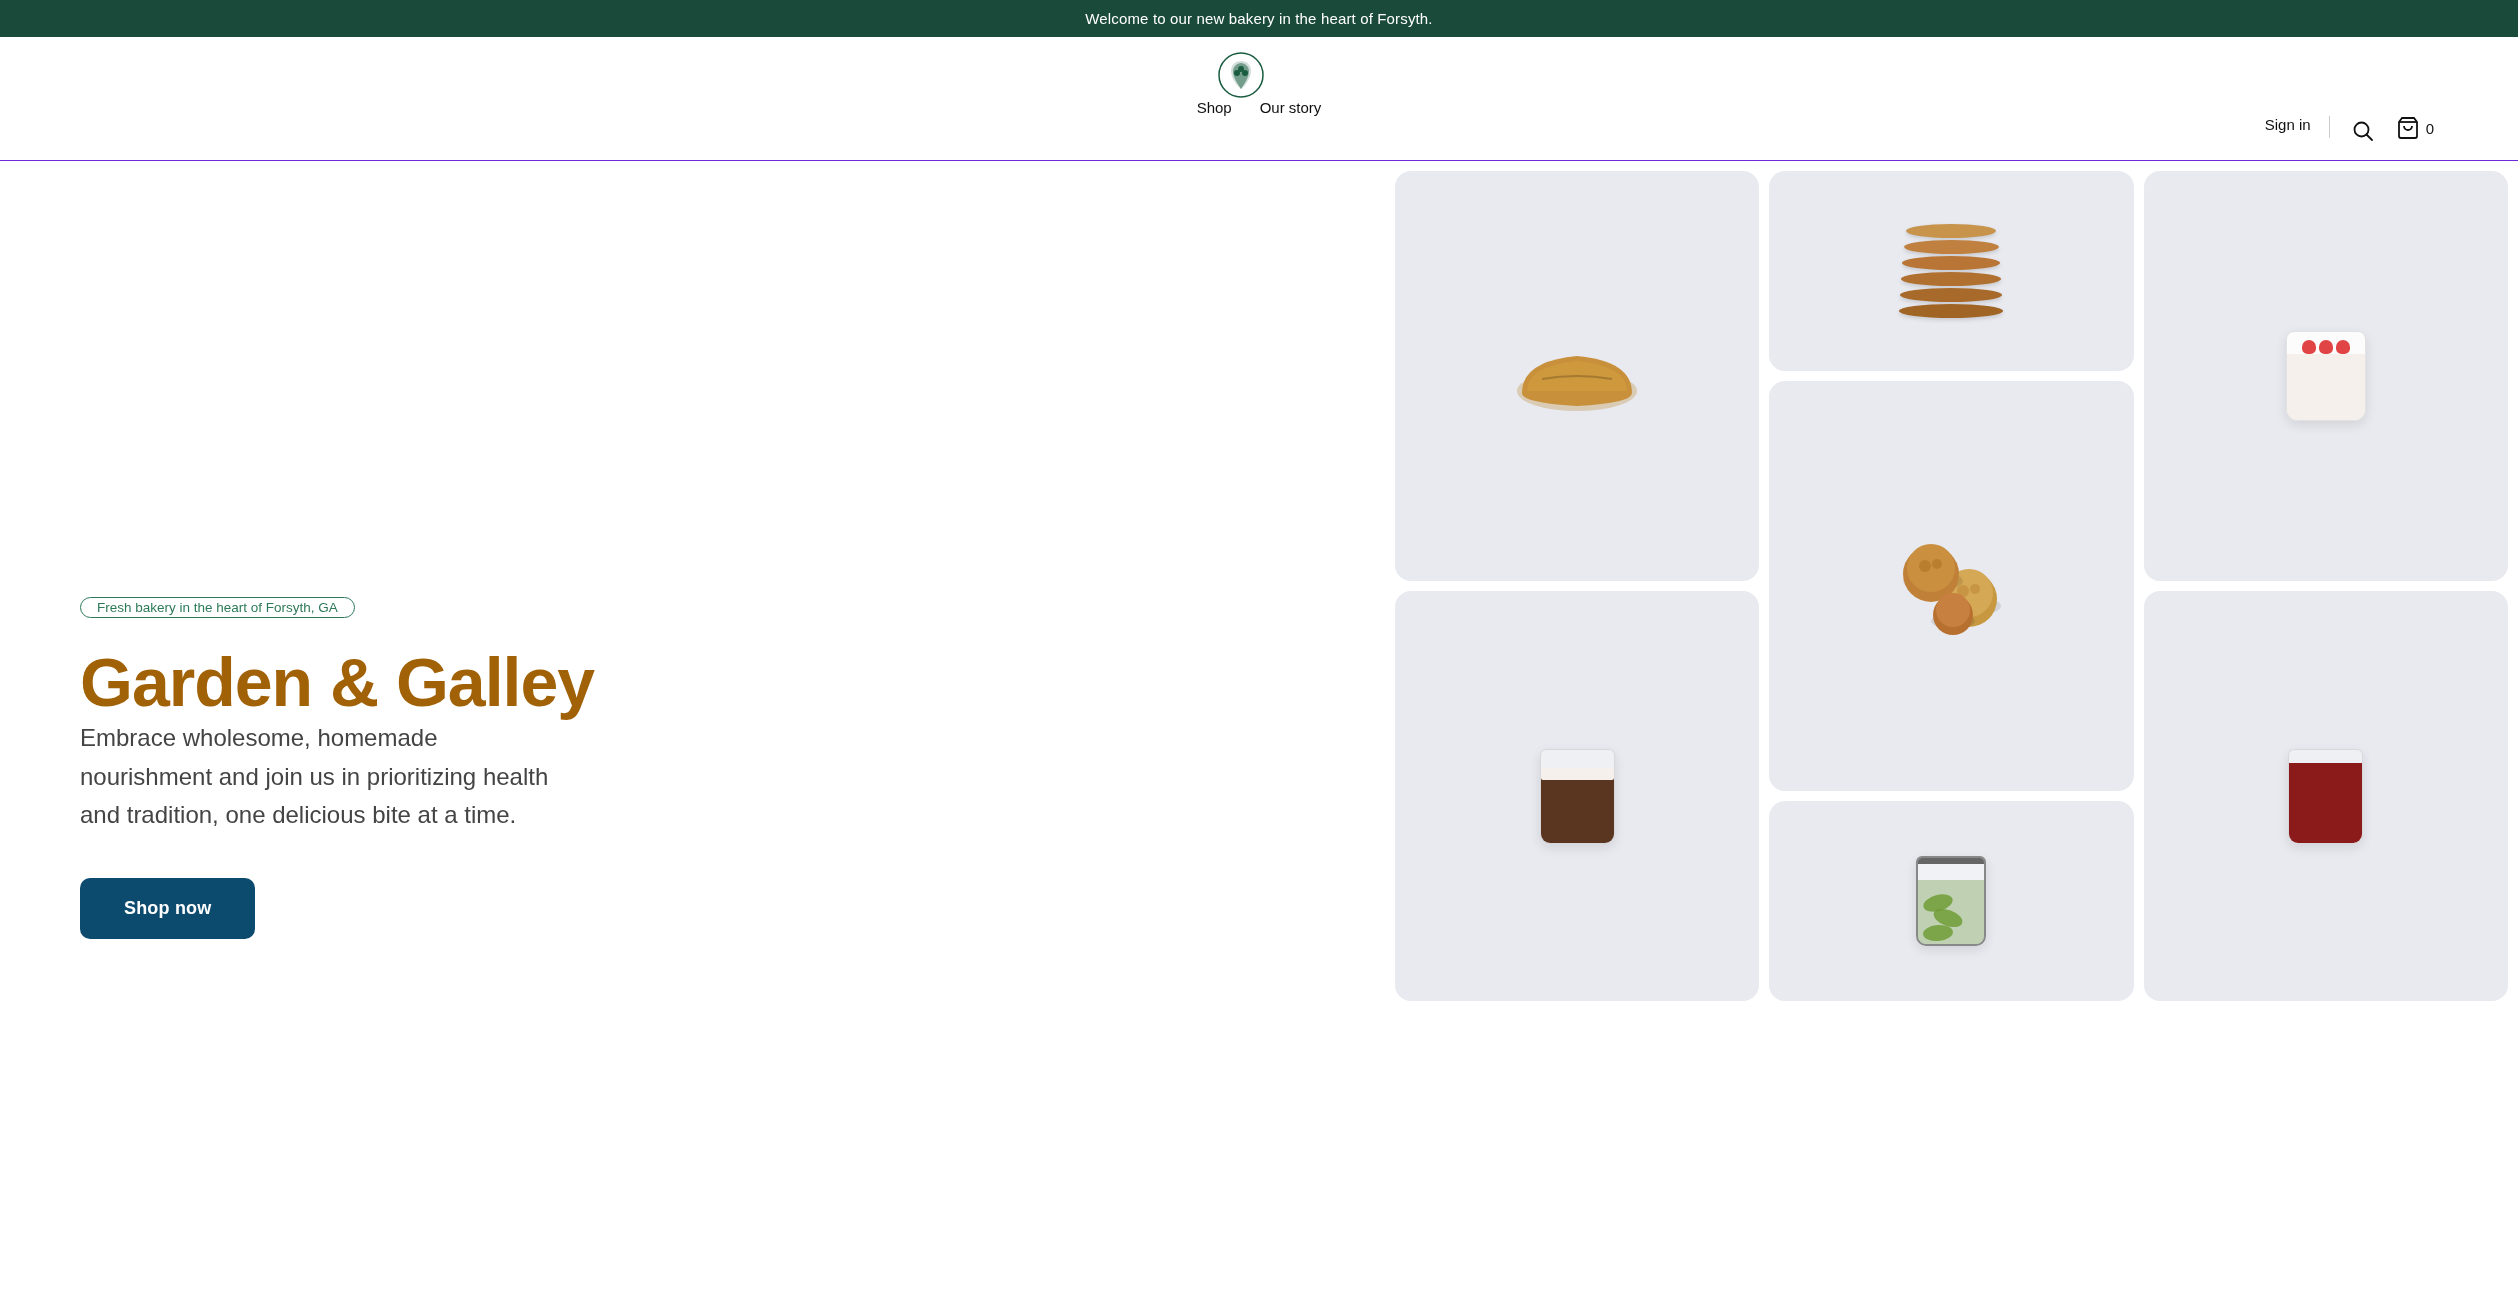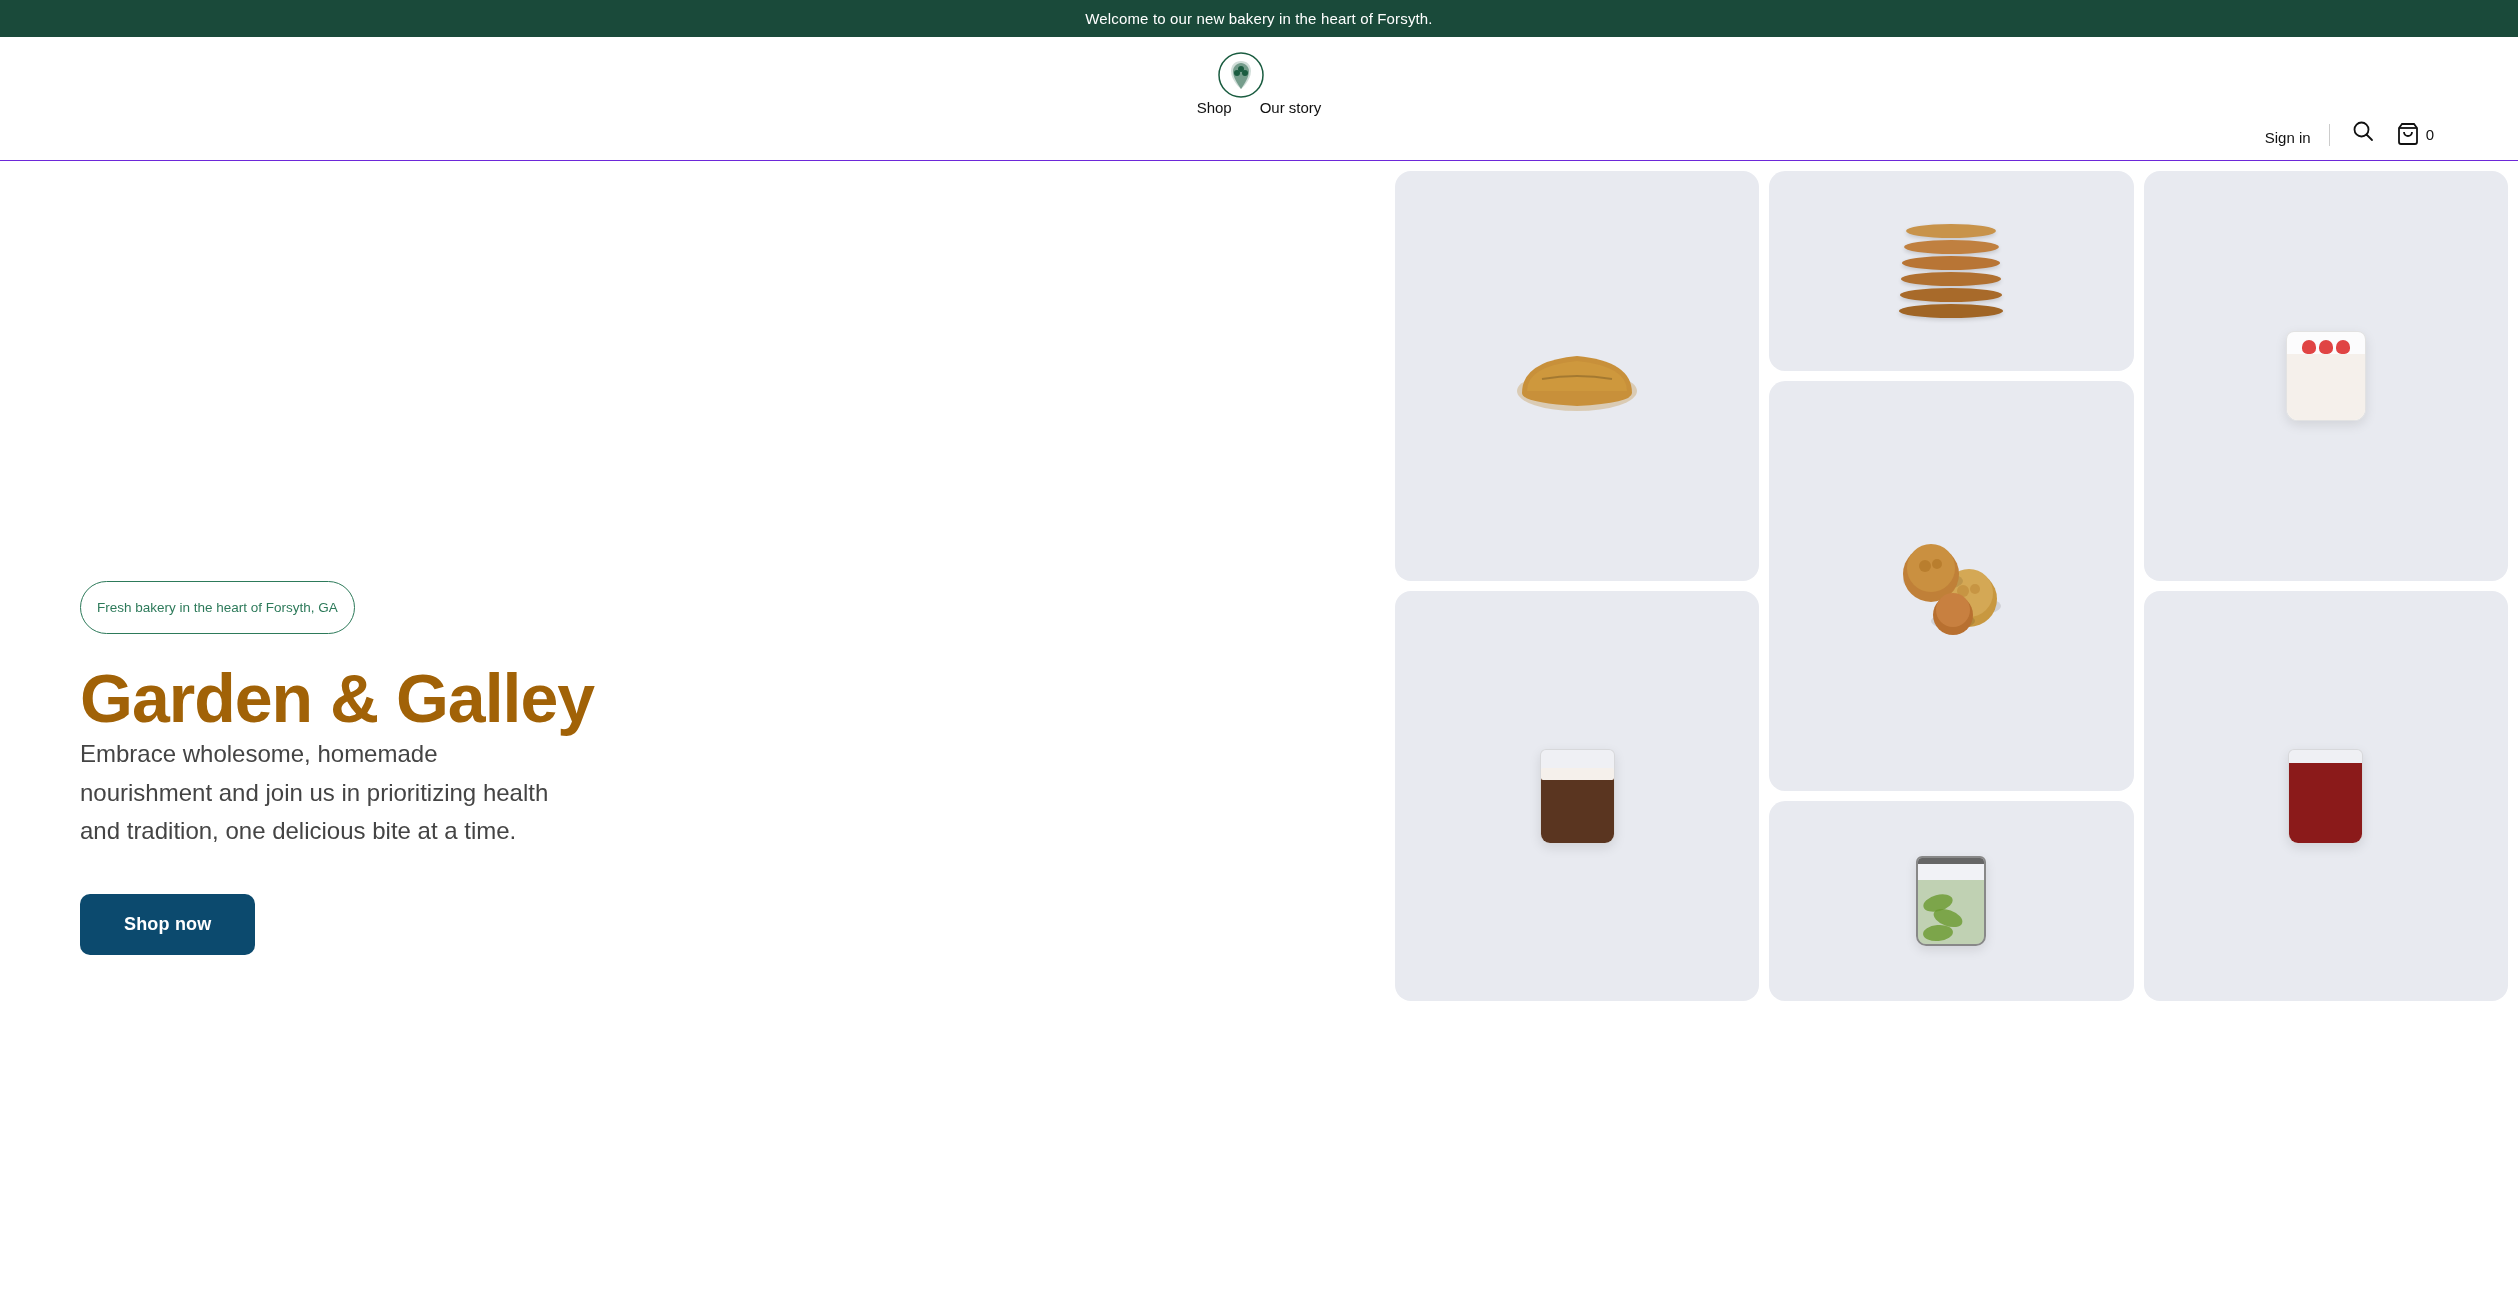--- a/index.html
+++ b/index.html
@@ -39,21 +39,21 @@
     }
     .nav-link {
       font-size: 15px;
       color: #111;
       text-decoration: none;
       cursor: pointer;
     }
     .nav-right {
       margin-left: auto;
       display: flex;
-      align-items: flex-end;
+      align-items: flex-start;
       gap: 18px;
     }
     .nav-sign-in {
       font-size: 15px;
       color: #111;
       cursor: pointer;
     }
     .nav-divider {
       width: 1px;
       height: 22px;
@@ -91,21 +91,21 @@
       display: flex;
       flex-direction: column;
       justify-content: center;
       padding: 60px 80px;
     }
     .badge {
       display: inline-block;
       border: 1.5px solid #2d7a5a;
       color: #2d7a5a;
       border-radius: 999px;
-      padding: 18px 16px;
+      padding: 2px 16px;
       font-size: 13.5px;
       font-weight: 500;
       margin-bottom: 28px;
       width: fit-content;
     }
     .hero-title {
       font-size: 68px;
       font-weight: 800;
       color: #a16207;
       line-height: 1.08;

